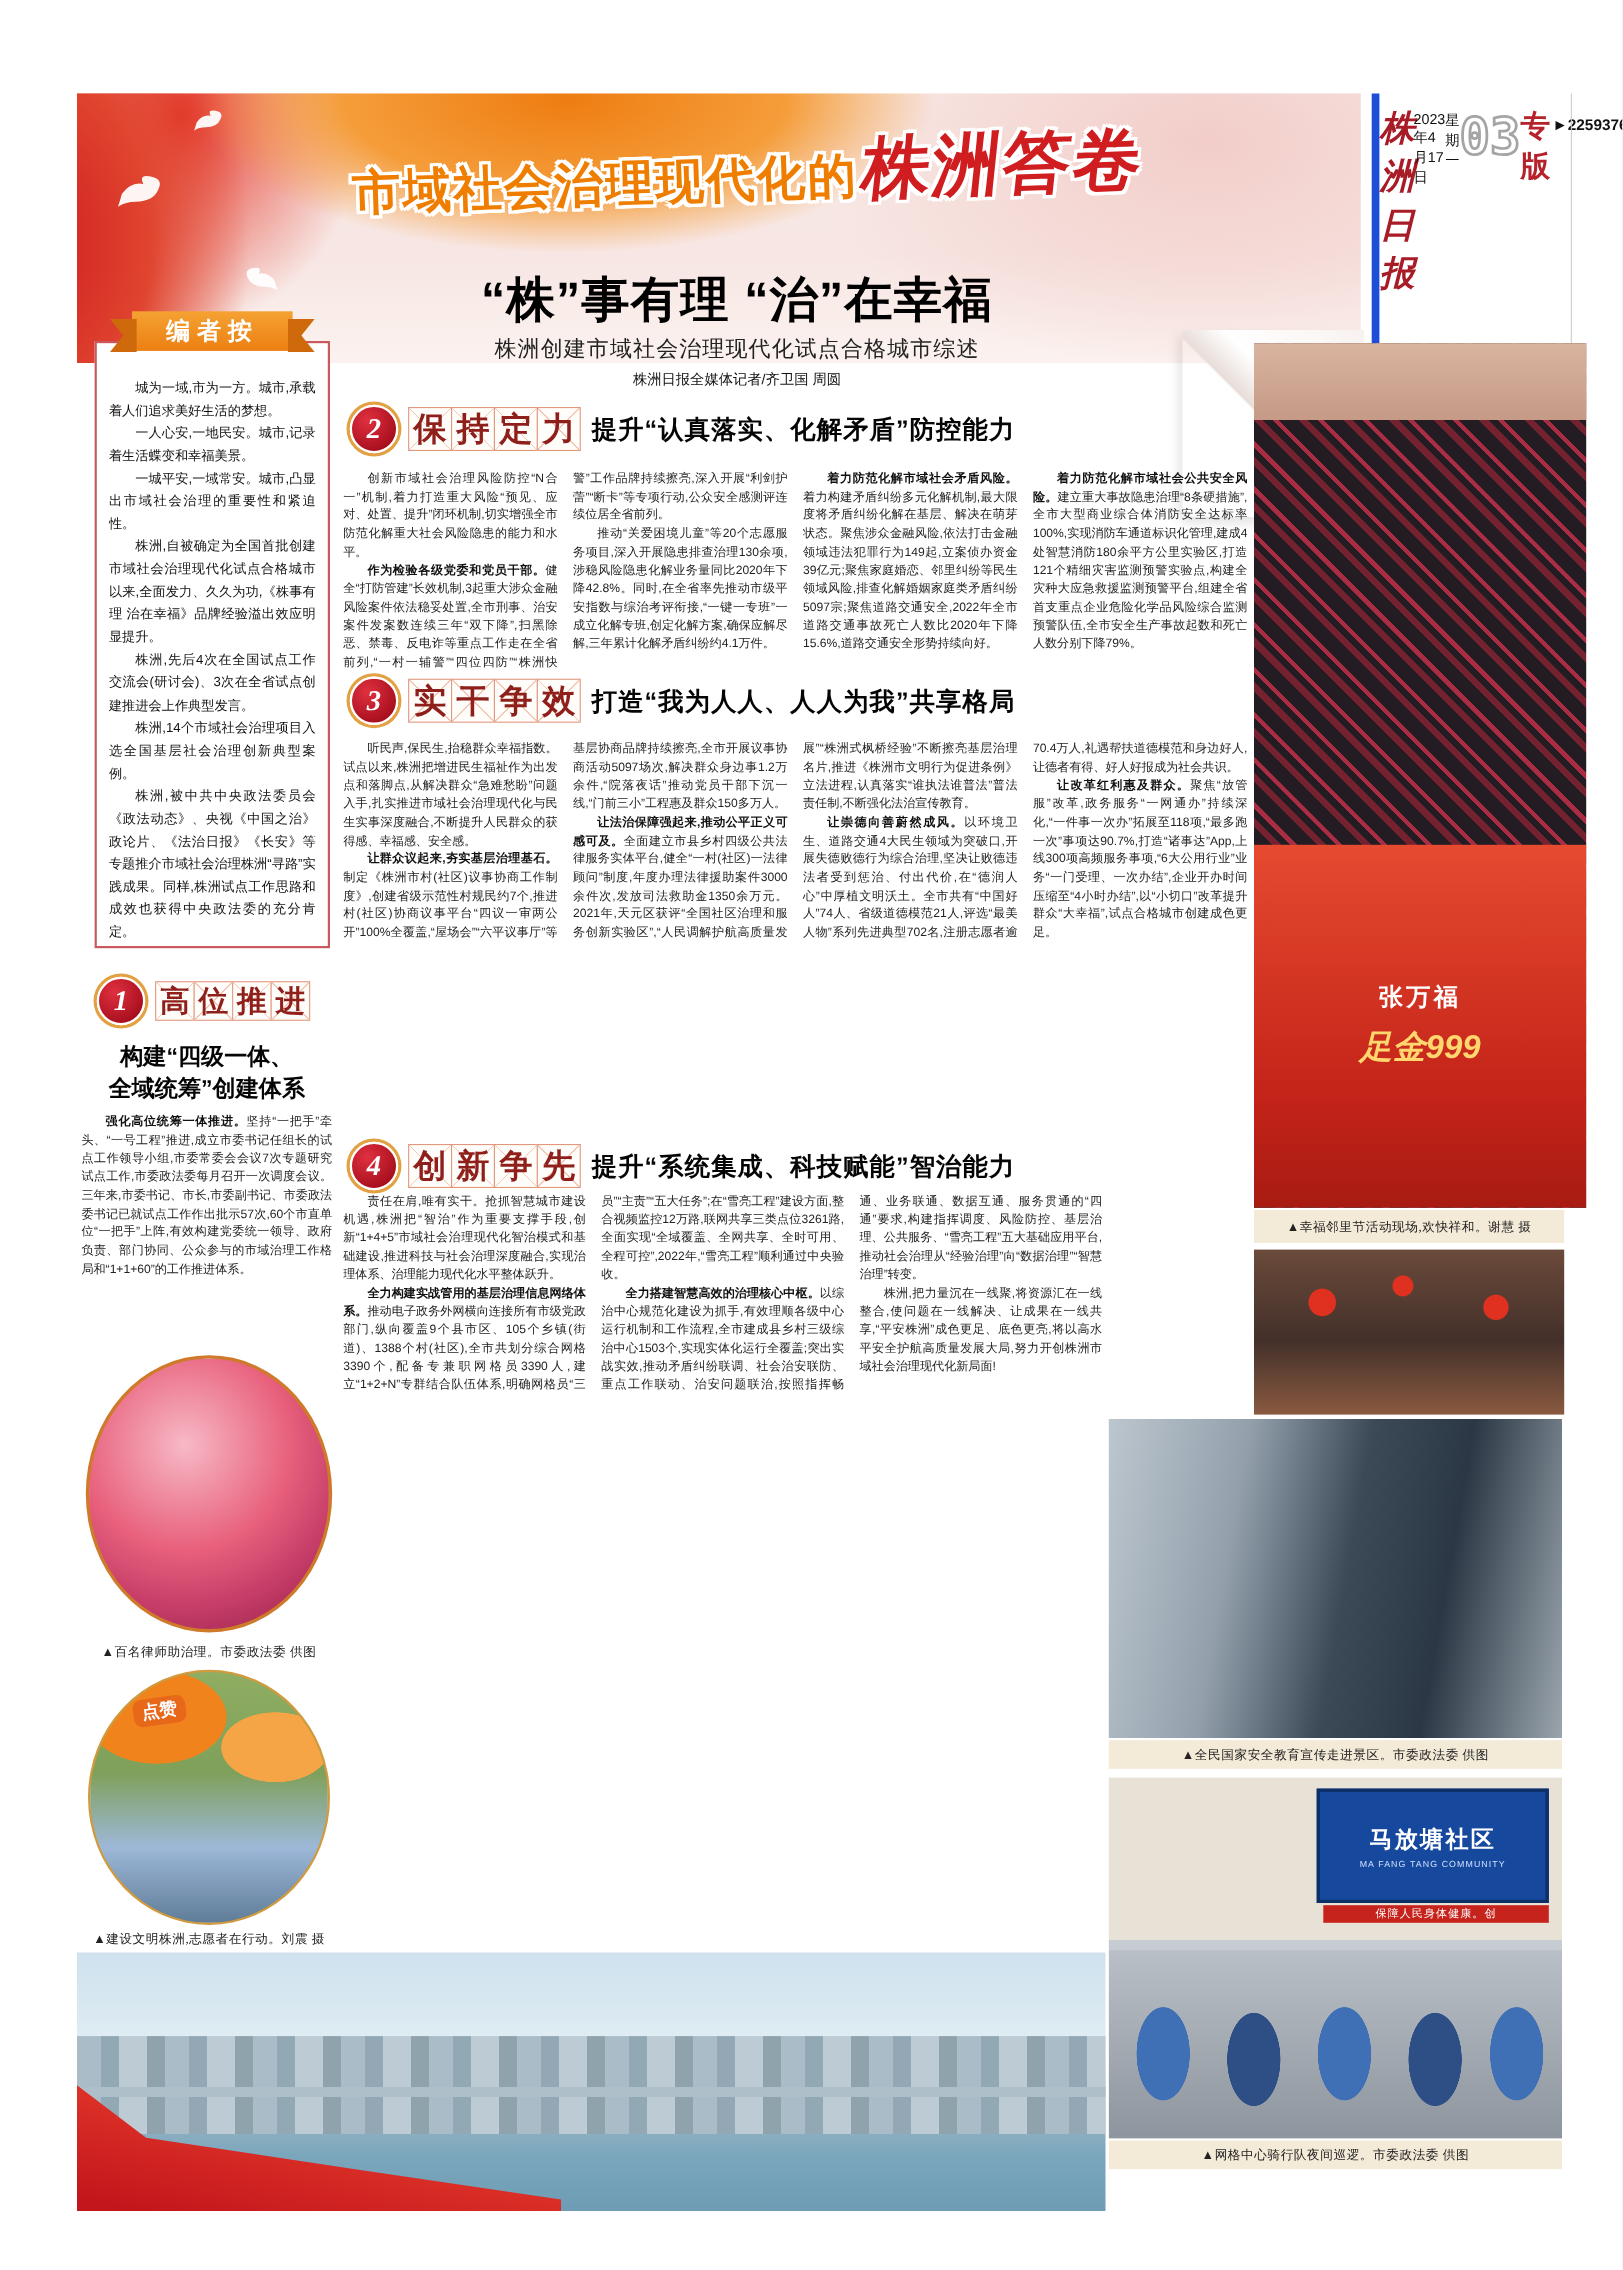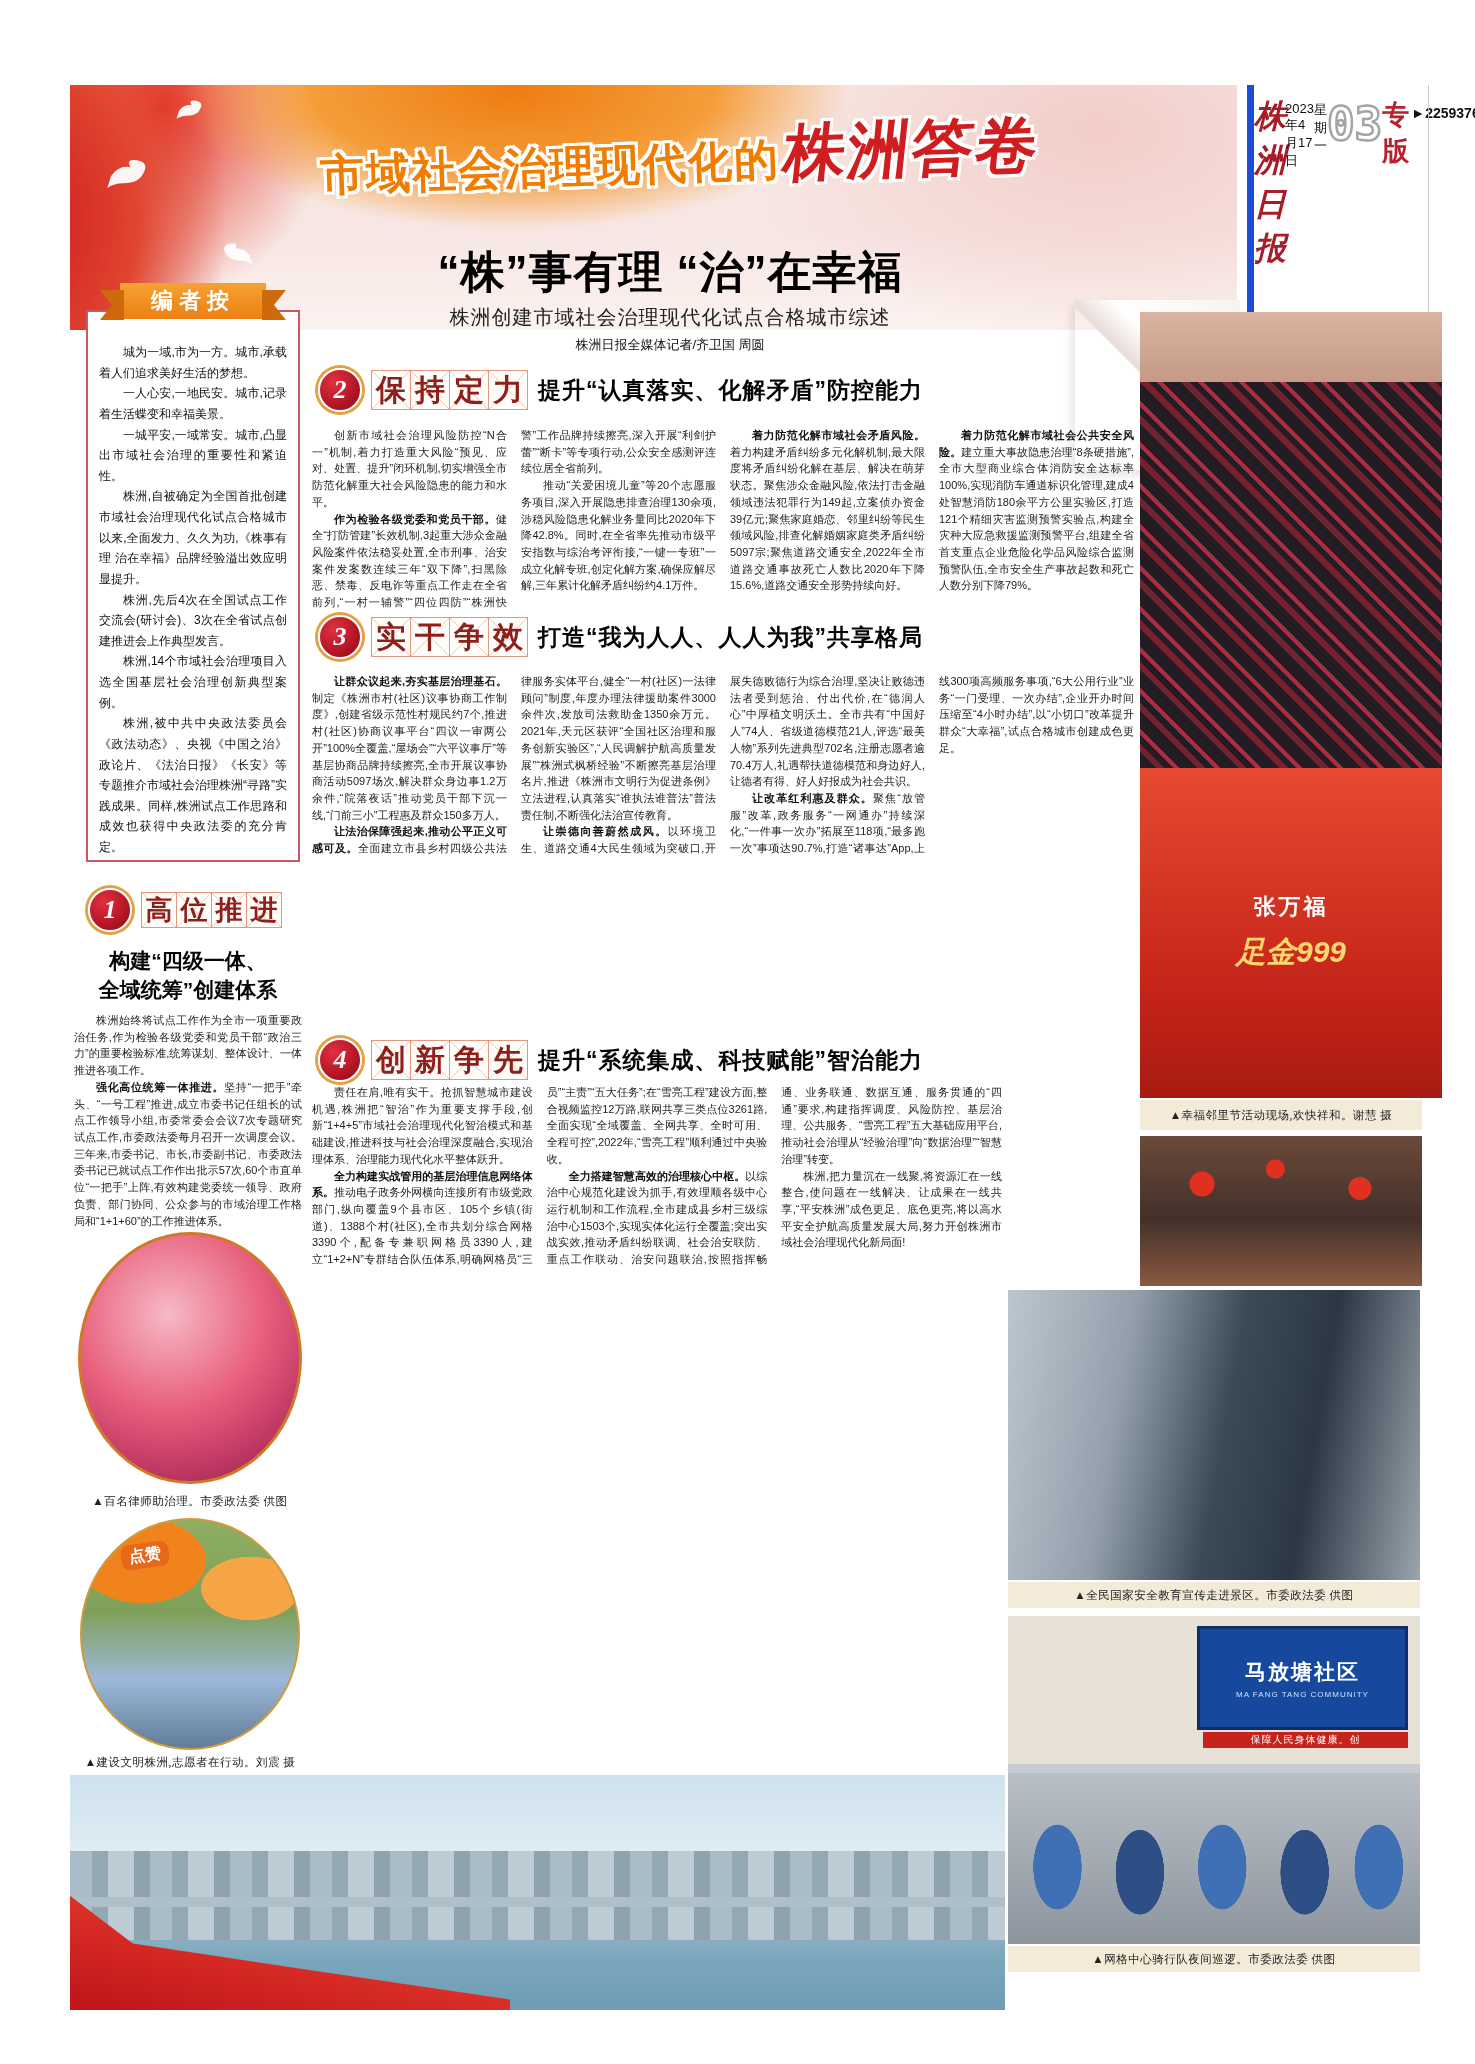--- a/index.html
+++ b/index.html
@@ -188,21 +188,20 @@
         <span class="grid-cell">位</span>
         <span class="grid-cell">推</span>
         <span class="grid-cell">进</span>
       </div>
   </div>
   <div id="sec1-sub" class="abs">
     <div>构建“四级一体、</div>
     <div>全域统筹”创建体系</div>
   </div>
   <div class="abs article" style="left:74px;top:1012px;width:228px;height:216px;">
-      <p>株洲始终将试点工作作为全市一项重要政治任务,作为检验各级党委和党员干部“政治三力”的重要检验标准,统筹谋划、整体设计、一体推进各项工作。</p>
       <p><b>强化高位统筹一体推进。</b>坚持“一把手”牵头、“一号工程”推进,成立市委书记任组长的试点工作领导小组,市委常委会会议7次专题研究试点工作,市委政法委每月召开一次调度会议。三年来,市委书记、市长,市委副书记、市委政法委书记已就试点工作作出批示57次,60个市直单位“一把手”上阵,有效构建党委统一领导、政府负责、部门协同、公众参与的市域治理工作格局和“1+1+60”的工作推进体系。</p>
     </div>
 
   <div class="abs sec-head" style="left:318px;top:368px;">
     <div class="badge">2</div>
     <div class="grid-title">
         <span class="grid-cell">保</span>
         <span class="grid-cell">持</span>
         <span class="grid-cell">定</span>
         <span class="grid-cell">力</span>
@@ -221,20 +220,21 @@
     <div class="badge">3</div>
     <div class="grid-title">
         <span class="grid-cell">实</span>
         <span class="grid-cell">干</span>
         <span class="grid-cell">争</span>
         <span class="grid-cell">效</span>
       </div>
     <div class="sec-sub">打造“我为人人、人人为我”共享格局</div>
   </div>
   <div class="abs article cols4" style="left:312px;top:660px;width:822px;height:350px;">
+      <p>听民声,保民生,抬稳群众幸福指数。试点以来,株洲把增进民生福祉作为出发点和落脚点,从解决群众“急难愁盼”问题入手,扎实推进市域社会治理现代化与民生实事深度融合,不断提升人民群众的获得感、幸福感、安全感。</p>
       <p><b>让群众议起来,夯实基层治理基石。</b>制定《株洲市村(社区)议事协商工作制度》,创建省级示范性村规民约7个,推进村(社区)协商议事平台“四议一审两公开”100%全覆盖,“屋场会”“六平议事厅”等基层协商品牌持续擦亮,全市开展议事协商活动5097场次,解决群众身边事1.2万余件,“院落夜话”推动党员干部下沉一线,“门前三小”工程惠及群众150多万人。</p>
       <p><b>让法治保障强起来,推动公平正义可感可及。</b>全面建立市县乡村四级公共法律服务实体平台,健全“一村(社区)一法律顾问”制度,年度办理法律援助案件3000余件次,发放司法救助金1350余万元。2021年,天元区获评“全国社区治理和服务创新实验区”,“人民调解护航高质量发展”“株洲式枫桥经验”不断擦亮基层治理名片,推进《株洲市文明行为促进条例》立法进程,认真落实“谁执法谁普法”普法责任制,不断强化法治宣传教育。</p>
       <p><b>让崇德向善蔚然成风。</b>以环境卫生、道路交通4大民生领域为突破口,开展失德败德行为综合治理,坚决让败德违法者受到惩治、付出代价,在“德润人心”中厚植文明沃土。全市共有“中国好人”74人、省级道德模范21人,评选“最美人物”系列先进典型702名,注册志愿者逾70.4万人,礼遇帮扶道德模范和身边好人,让德者有得、好人好报成为社会共识。</p>
       <p><b>让改革红利惠及群众。</b>聚焦“放管服”改革,政务服务“一网通办”持续深化,“一件事一次办”拓展至118项,“最多跑一次”事项达90.7%,打造“诸事达”App,上线300项高频服务事项,“6大公用行业”业务“一门受理、一次办结”,企业开办时间压缩至“4小时办结”,以“小切口”改革提升群众“大幸福”,试点合格城市创建成色更足。</p>
     </div>
 
   <div class="abs sec-head" style="left:318px;top:1038px;">
     <div class="badge">4</div>
     <div class="grid-title">
         <span class="grid-cell">创</span>

